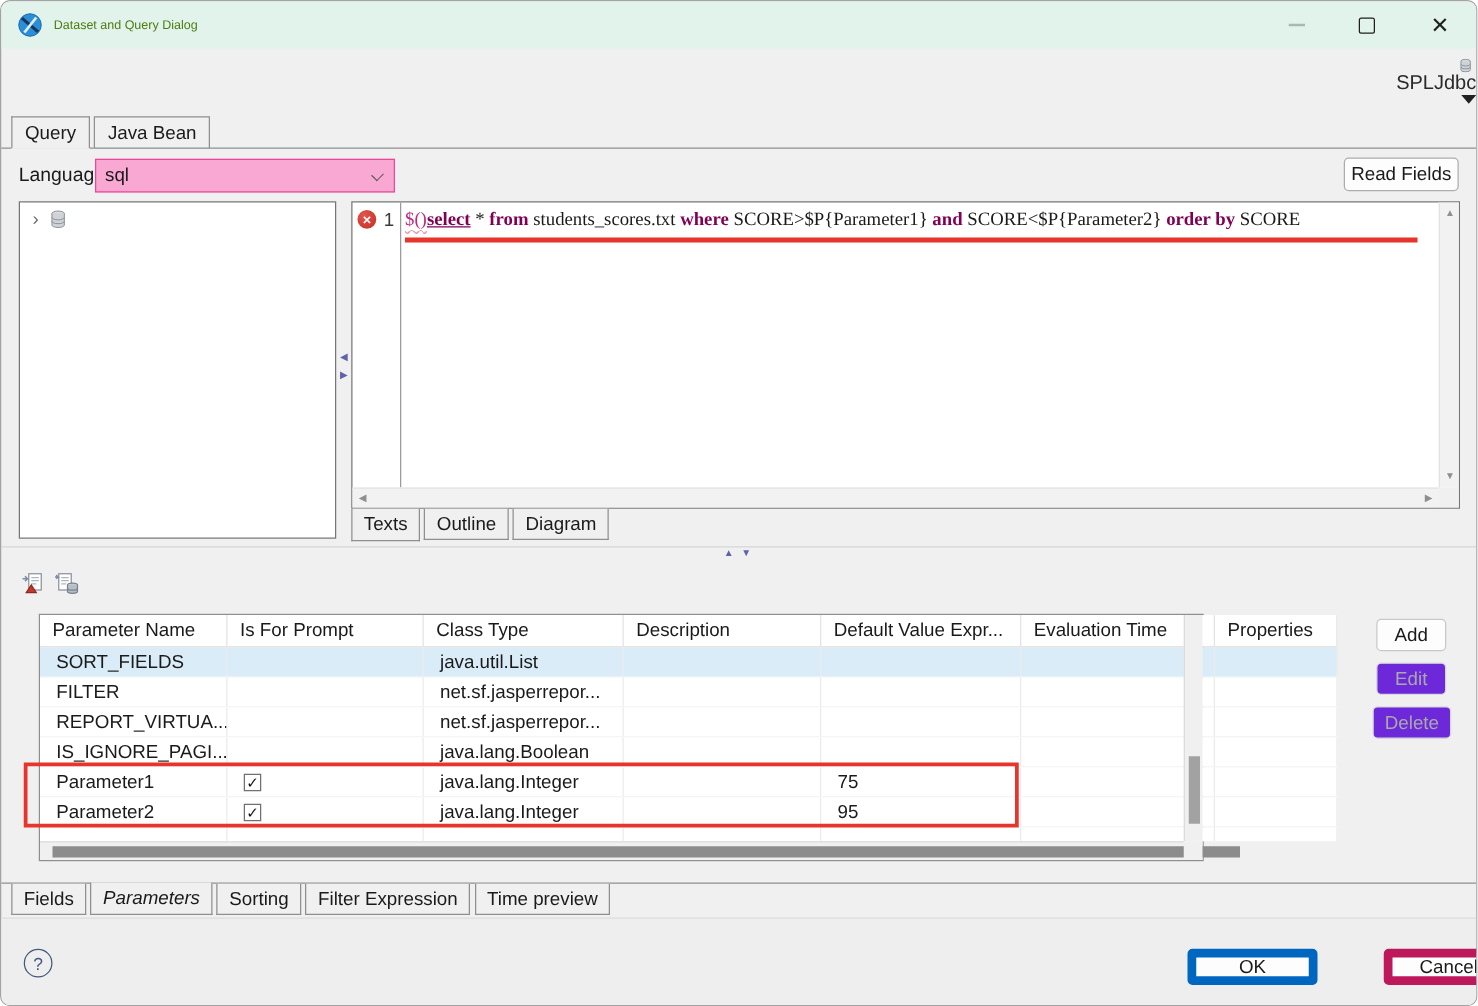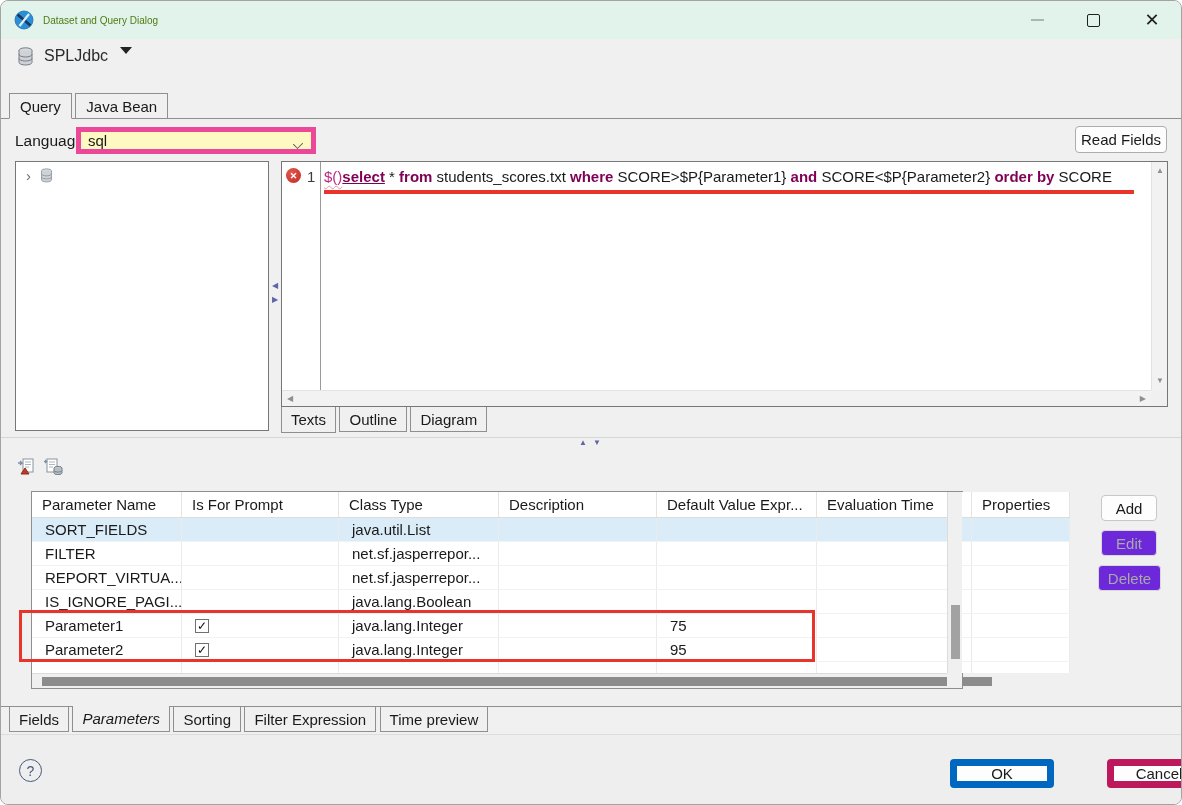--- a/index.html
+++ b/index.html
@@ -22,39 +22,39 @@
   .app-icon { margin-left: 13px; width: 20px; height: 20px; }
   .win-title { margin-left: 9px; font-size: 10px; color: #4d7c0f; }
   .win-btn { position: absolute; top: 0; width: 46px; height: 38px; display: flex; align-items: center; justify-content: center; cursor: default; }
   .win-btn.min  { left: 1013px; }
   .win-btn.max  { left: 1069px; }
   .win-btn.close{ left: 1128px; }
   .min-glyph { width: 13px; height: 2px; background: #a9b9b0; }
   .max-glyph { width: 13px; height: 13px; border: 1.4px solid #1f1f1f; border-radius: 2px; }
   .close-glyph { font-size: 18px; color: #1f1f1f; line-height: 1; font-weight: 300; }
   
-  .adapter-row { position: absolute; left: 0; top: 46px; height: 36px; width: 100%; display: flex; align-items: flex-start; }
+  .adapter-row { position: absolute; left: 0; top: 46px; height: 36px; width: 100%; display: flex; align-items: flex-end; flex-direction: column; }
   .adapter-db-icon { margin-left: 16px; }
   .adapter-name { margin-left: 10px; font-size: 16px; color: #2a2a2a; }
   .adapter-caret { margin-left: 12px; width: 0; height: 0; border-left: 6px solid transparent; border-right: 6px solid transparent; border-top: 7px solid #222; }
   
   .tabbar { position: absolute; left: 0; top: 92px; width: 100%; height: 26px; }
   .tabbar::after { content: ''; position: absolute; left: 0; right: 0; bottom: 0; height: 1px; background: #8f8f8f; z-index: 1; }
   .tab {
     position: relative; z-index: 2; display: inline-flex; align-items: center;
     height: 26px; padding: 0 10px; margin-right: -1px;
     border: 1px solid #8f8f8f; background: #f0f0f0; font-size: 15px; color: #1a1a1a; cursor: default;
   }
   .tab.first { margin-left: 8px; }
   .tab.active { border-bottom-color: #f0f0f0; }
   
   .lang-label { position: absolute; left: 14px; top: 131px; font-size: 15.5px; color: #1a1a1a; }
   .lang-select {
     position: absolute; left: 75px; top: 126px; width: 240px; height: 27px;
-    background: #fef9c3; border: 5px solid #ec4899; display: flex; align-items: center; font-size: 15px; color: #1a1a1a; text-align: right;
+    background: #f9a8d4; border: 1px solid #ec4899; display: flex; align-items: center; font-size: 15px; color: #1a1a1a; text-align: right;
   }
   .lang-select .val { margin-left: 7px; }
   .combo-chevron { position: absolute; right: 9px; top: 8px; width: 8px; height: 8px; border-left: 1.6px solid #5a5a5a; border-bottom: 1.6px solid #5a5a5a; transform: rotate(-45deg) scale(1,0.8); }
   .read-fields-btn {
     position: absolute; left: 1074px; top: 125px; width: 92px; height: 27px;
     background: #fdfdfd; border: 1px solid #adadad; border-radius: 4px;
     font-size: 15px; color: #1a1a1a; display: flex; align-items: center; justify-content: center; cursor: default;
   }
   
   .tree-panel { position: absolute; left: 14px; top: 160px; width: 254px; height: 270px; background: #fff; border: 1px solid #767676; }
@@ -66,21 +66,21 @@
   
   .editor-box { position: absolute; left: 280px; top: 160px; width: 887px; height: 246px; background: #fff; border: 1px solid #767676; }
   .editor-inner { position: relative; width: 100%; height: 100%; }
   .error-marker {
     position: absolute; left: 4px; top: 6px; width: 15px; height: 15px; border-radius: 50%;
     background: radial-gradient(circle at 35% 30%, #e2564d, #bf2e24);
     color: #fff; font-size: 9px; font-weight: bold; display: flex; align-items: center; justify-content: center;
   }
   .line-number { position: absolute; left: 25px; top: 6px; font-size: 15px; color: #3c3c3c; }
   .gutter-line { position: absolute; left: 38px; top: 0; bottom: 16px; width: 1px; background: #9a9a9a; }
-  .code-line { position: absolute; left: 42px; top: 6px; font-size: 15px; white-space: pre; }
+  .code-line { position: absolute; left: 42px; top: 6px; font-size: 15px; white-space: pre; font-family: Liberation Serif, serif; }
   .tok-plain { color: #1a1a1a; }
   .tok-keyword { color: #7f0055; font-weight: bold; }
   .tok-keyword-underline { color: #7f0055; font-weight: bold; text-decoration: underline; }
   .tok-error-token { color: #bb2a80; text-decoration: underline wavy #ec93a7; text-decoration-thickness: 1px; text-underline-offset: 3px; }
   .sql-error-underline { position: absolute; left: 42px; top: 28px; width: 810px; height: 4px; background: #e8352b; }
   .ed-vscroll { position: absolute; right: 0; top: 0; bottom: 16px; width: 16px; background: #f2f2f2; border-left: 1px solid #e2e2e2; }
   .ed-hscroll { position: absolute; left: 0; bottom: 0; right: 16px; height: 16px; background: #f2f2f2; border-top: 1px solid #e2e2e2; }
   .ed-corner { position: absolute; right: 0; bottom: 0; width: 16px; height: 16px; background: #f0f0f0; }
   .scroll-arrow { position: absolute; font-size: 8px; color: #8f8f8f; line-height: 8px; }
   .ed-vscroll .up { left: 4px; top: 5px; }

